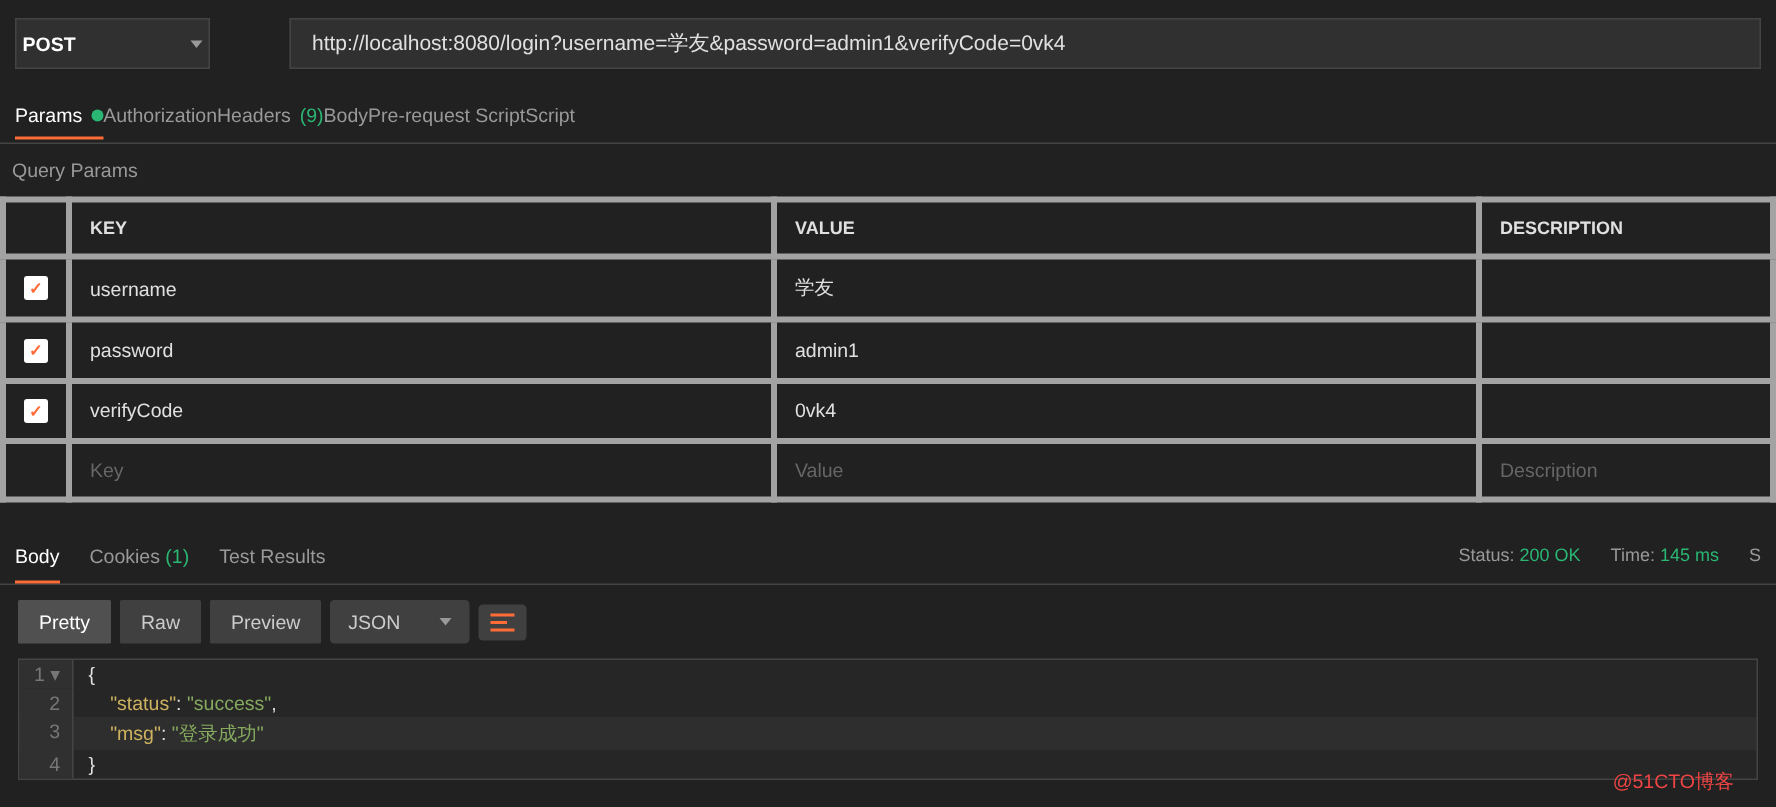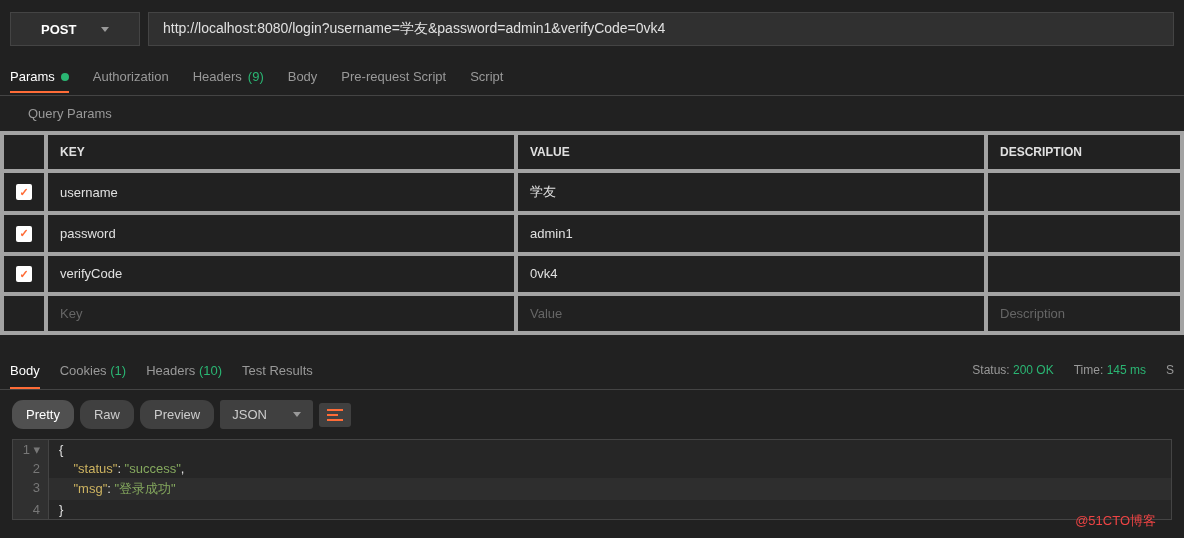--- a/index.html
+++ b/index.html
@@ -1,48 +1,48 @@
 <!DOCTYPE html>
 <html><head>
 <meta charset="utf-8">
 <style>
   * { box-sizing: border-box; margin: 0; padding: 0; font-family: -apple-system, BlinkMacSystemFont, "Segoe UI", Arial, sans-serif; }
   body { background: #212121; color: #e0e0e0; width: 1184px; height: 538px; overflow: hidden; font-size: 13px; }
   
   .top-bar { display: flex; padding: 12px 10px; gap: 8px; }
-  .method-select { background: #303030; color: #fff; border: 1px solid #444; padding: 8px 30px; width: 130px; display: flex; justify-content: space-between; align-items: center; font-weight: 600; }
+  .method-select { background: #303030; color: #fff; border: 1px solid #444; padding: 8px 4px; width: 130px; display: flex; justify-content: space-between; align-items: center; font-weight: 600; }
   .caret { width: 0; height: 0; border-left: 4px solid transparent; border-right: 4px solid transparent; border-top: 5px solid #999; }
-  .url-input { flex: 1; background: #303030; color: #e0e0e0; border: 1px solid #444; padding: 8px 14px; font-size: 14px; outline: none; }
+  .url-input { flex: 1; background: #303030; color: #e0e0e0; border: 1px solid #444; padding: 8px 14px; font-size: 14px; outline: none; margin-left: 45px; }
   
-  .tabs { display: flex; padding: 0 10px; border-bottom: 1px solid #444; gap: 24px; align-items: center; height: 38px; }
+  .tabs { display: flex; padding: 0 10px; border-bottom: 1px solid #444; align-items: center; height: 38px; }
   .tab { color: #999; cursor: pointer; padding: 8px 0; font-size: 13px; position: relative; display: flex; align-items: center; gap: 6px; }
   .tab.active { color: #fff; }
   .tab.active::after { content: ''; position: absolute; bottom: -1px; left: 0; right: 0; height: 2px; background: #ff6c37; }
   .dot { width: 8px; height: 8px; border-radius: 50%; background: #2ab673; }
   .count { color: #2ab673; }
   
-  .section-title { padding: 10px 28px; color: #999; font-size: 13px; }
+  .section-title { padding: 10px 8px; color: #999; font-size: 13px; }
   
   table { width: 100%; border-collapse: collapse; }
   th, td { border: 4px solid #a3a3a3; padding: 10px 12px; text-align: left; font-weight: normal; font-size: 13px; }
   th { color: #e0e0e0; font-weight: 600; font-size: 12px; }
   .chk-col { width: 40px; text-align: center; }
   .checkbox { width: 16px; height: 16px; background: #fff; border-radius: 2px; display: inline-flex; align-items: center; justify-content: center; color: #ff6c37; font-size: 11px; font-weight: bold; }
   .placeholder { color: #666; }
   
   .response-bar { display: flex; justify-content: space-between; align-items: center; padding: 0 10px; margin-top: 16px; border-bottom: 1px solid #444; }
   .response-tabs { display: flex; gap: 20px; align-items: center; height: 38px; }
   .rtab { color: #999; cursor: pointer; padding: 10px 0; position: relative; }
   .rtab.active { color: #fff; }
   .rtab.active::after { content: ''; position: absolute; bottom: -1px; left: 0; right: 0; height: 2px; background: #ff6c37; }
   .status-info { display: flex; gap: 20px; font-size: 12px; color: #999; }
   .green { color: #2ab673; }
   
   .view-bar { display: flex; gap: 6px; padding: 10px 12px; align-items: center; }
-  .view-btn { background: #404040; color: #ccc; border: none; padding: 7px 14px; font-size: 13px; cursor: pointer; border-radius: 11px; }
+  .view-btn { background: #404040; color: #ccc; border: none; padding: 7px 14px; font-size: 13px; cursor: pointer; border-radius: 1px; }
   .view-btn.active { background: #505050; color: #fff; }
   .json-sel { background: #404040; display: flex; align-items: center; gap: 26px; padding: 7px 12px; border-radius: 3px; color: #ccc; }
   .wrap-btn { background: #404040; padding: 6px 8px; border-radius: 3px; display: flex; align-items: center; justify-content: center; }
   .wrap-icon { width: 16px; height: 12px; }
   .wrap-icon div { height: 2px; background: #ff6c37; margin-bottom: 3px; }
   
   .code-area { background: #262626; border: 1px solid #444; margin: 0 12px; font-family: Consolas, Monaco, monospace; font-size: 13px; }
   .code-line { display: flex; }
   .gutter { width: 36px; text-align: right; padding: 2px 8px; color: #777; background: #303030; border-right: 1px solid #444; user-select: none; }
   .code-txt { padding: 2px 10px; color: #e0e0e0; white-space: pre; }
@@ -114,24 +114,20 @@
 </tbody>
   </table>
 
 <div class="response-bar">
   <div class="response-tabs">
     <div class="rtab active">Body</div>
     <div class="rtab">
       <span>Cookies</span>
       <span class="count">(1)</span>
     </div>
-    <div class="rtab">
-      <span>Headers</span>
-      <span class="count">(10)</span>
-    </div>
     <div class="rtab">Test Results</div>
   </div>
   <div class="status-info">
     <span><span>Status:</span> <span class="green">200 OK</span></span>
     <span><span>Time:</span> <span class="green">145 ms</span></span>
     <span>S</span>
   </div>
 </div>
 
 <div class="view-bar">

